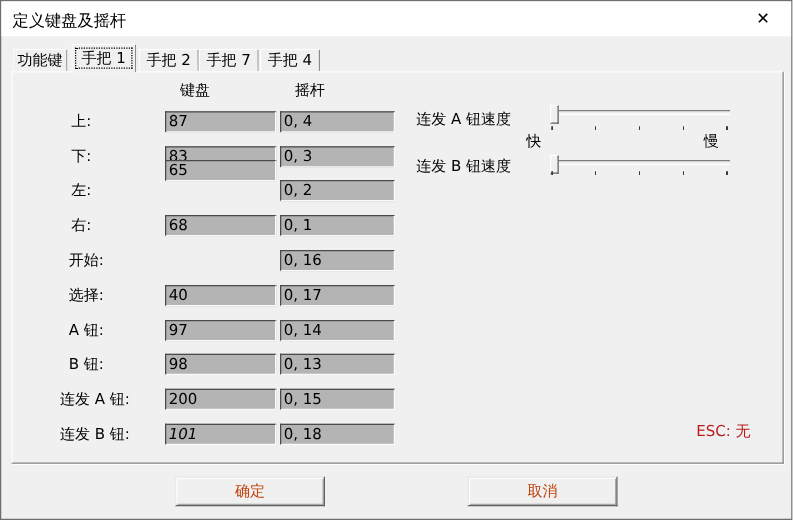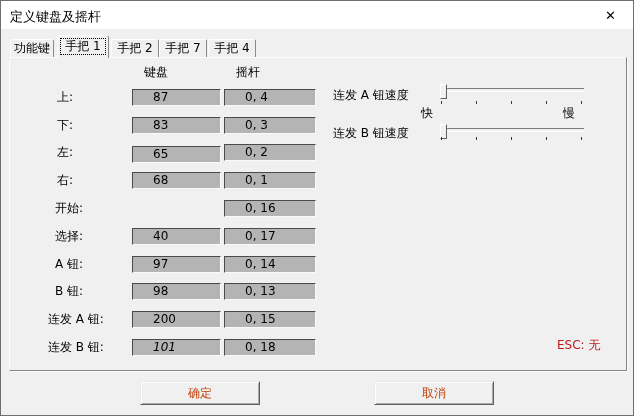--- a/index.html
+++ b/index.html
@@ -67,21 +67,21 @@
     position:absolute;
     font-size:12px;color:#000;line-height:17px;white-space:nowrap;
   }
   .field{
     position:absolute;
     box-sizing:border-box;height:17px;
     background:var(--field-bg,#b4b4b4);
     border:1px solid;
     border-color:#4a4a4a #fafafa #fafafa #4a4a4a;
     font-size:12px;line-height:15px;color:#000;
-    padding-left:20px;white-space:nowrap;overflow:hidden;
+    padding-left:2px;white-space:nowrap;overflow:hidden;
   }
   .field.kb{left:122px;width:89px;}
   .field.js{left:214px;width:92px;}
   
   .slider-label{
     position:absolute;left:323px;
     font-size:12px;color:#000;white-space:nowrap;
   }
   .slider-track{
     position:absolute;left:430px;width:144px;height:2px;
@@ -146,21 +146,21 @@
 
     <span class="row-label" style="left:47px;top:31px;">上:</span>
     <div class="field kb" style="top:31px;">87</div>
     <div class="field js" style="top:31px;">0, 4</div>
 
     <span class="row-label" style="left:47px;top:59px;">下:</span>
     <div class="field kb" style="top:59px;">83</div>
     <div class="field js" style="top:59px;">0, 3</div>
 
     <span class="row-label" style="left:47px;top:86px;">左:</span>
-    <div class="field kb" style="top:88px;">65</div>
+    <div class="field kb" style="top:70px;">65</div>
     <div class="field js" style="top:86px;">0, 2</div>
 
     <span class="row-label" style="left:47px;top:114px;">右:</span>
     <div class="field kb" style="top:114px;">68</div>
     <div class="field js" style="top:114px;">0, 1</div>
 
     <span class="row-label" style="left:45px;top:142px;">开始:</span>
     <div class="field kb" style="top:142px;margin-top:28px;">32</div>
     <div class="field js" style="top:142px;">0, 16</div>
 

